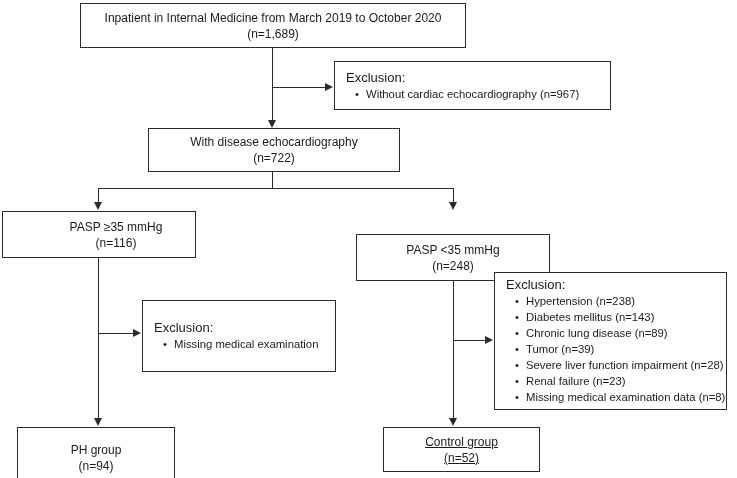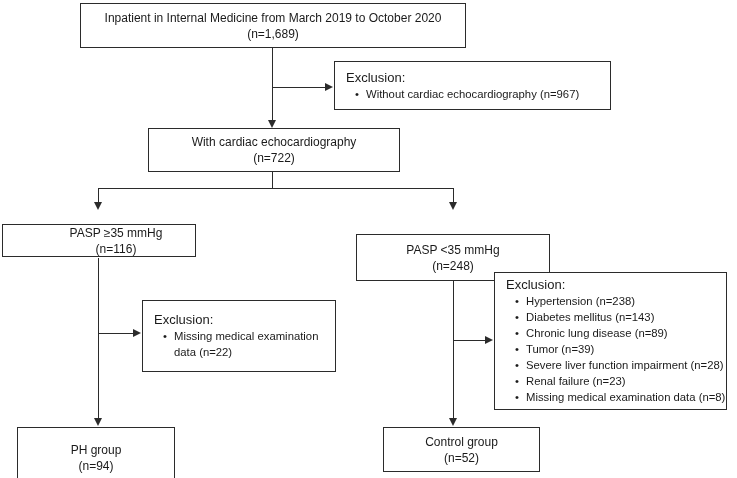--- a/index.html
+++ b/index.html
@@ -134,41 +134,40 @@
     <div class="excl-title">Exclusion:</div>
     <ul class="excl-list">
       <li>
           <span class="bullet">•</span>
           <span class="li-text">Without cardiac echocardiography (n=967)</span>
         </li>
     </ul>
   </div>
 
   <div class="box centered" style="left:148px; top:128px; width:252px; height:44px;">
-    <span class="line-c">With cardiac echocardiography</span>
+    <span class="line-c">With disease echocardiography</span>
     <span class="line-c">(n=722)</span>
   </div>
 
-  <div class="box centered" style="left:2px; top:224px; width:194px; height:33px;padding-left:34px;">
+  <div class="box centered" style="left:2px; top:211px; width:194px; height:47px;padding-left:34px;">
     <span class="line-c">PASP ≥35 mmHg</span>
     <span class="line-c">(n=116)</span>
   </div>
 
   <div class="box centered" style="left:356px; top:211px; width:194px; height:47px;margin-top:23px;">
     <span class="line-c">PASP &lt;35 mmHg</span>
     <span class="line-c">(n=248)</span>
   </div>
 
   <div class="box" style="left:142px; top:300px; width:194px; height:72px;">
     <div class="excl-title">Exclusion:</div>
     <ul class="excl-list">
       <li>
           <span class="bullet">•</span>
           <span class="li-text">Missing medical examination</span>
-          <span class="li-text2">data (n=22)</span>
         </li>
     </ul>
   </div>
 
   <div class="box" style="left:494px; top:272px; width:233px; height:138px;">
     <div class="excl-title">Exclusion:</div>
     <ul class="excl-list">
       <li>
           <span class="bullet">•</span>
           <span class="li-text">Hypertension (n=238)</span>
@@ -198,18 +197,18 @@
           <span class="li-text">Missing medical examination data (n=8)</span>
         </li>
     </ul>
   </div>
 
   <div class="box centered" style="left:17px; top:427px; width:158px; height:61px;">
     <span class="line-c">PH group</span>
     <span class="line-c">(n=94)</span>
   </div>
 
-  <div class="box centered" style="left:383px; top:427px; width:157px; height:45px;">
+  <div class="box centered" style="left:383px; top:427px; width:157px; height:45px;text-decoration:underline;">
     <span class="line-c">Control group</span>
     <span class="line-c">(n=52)</span>
   </div>
 
 </div>
 
 </body></html>

